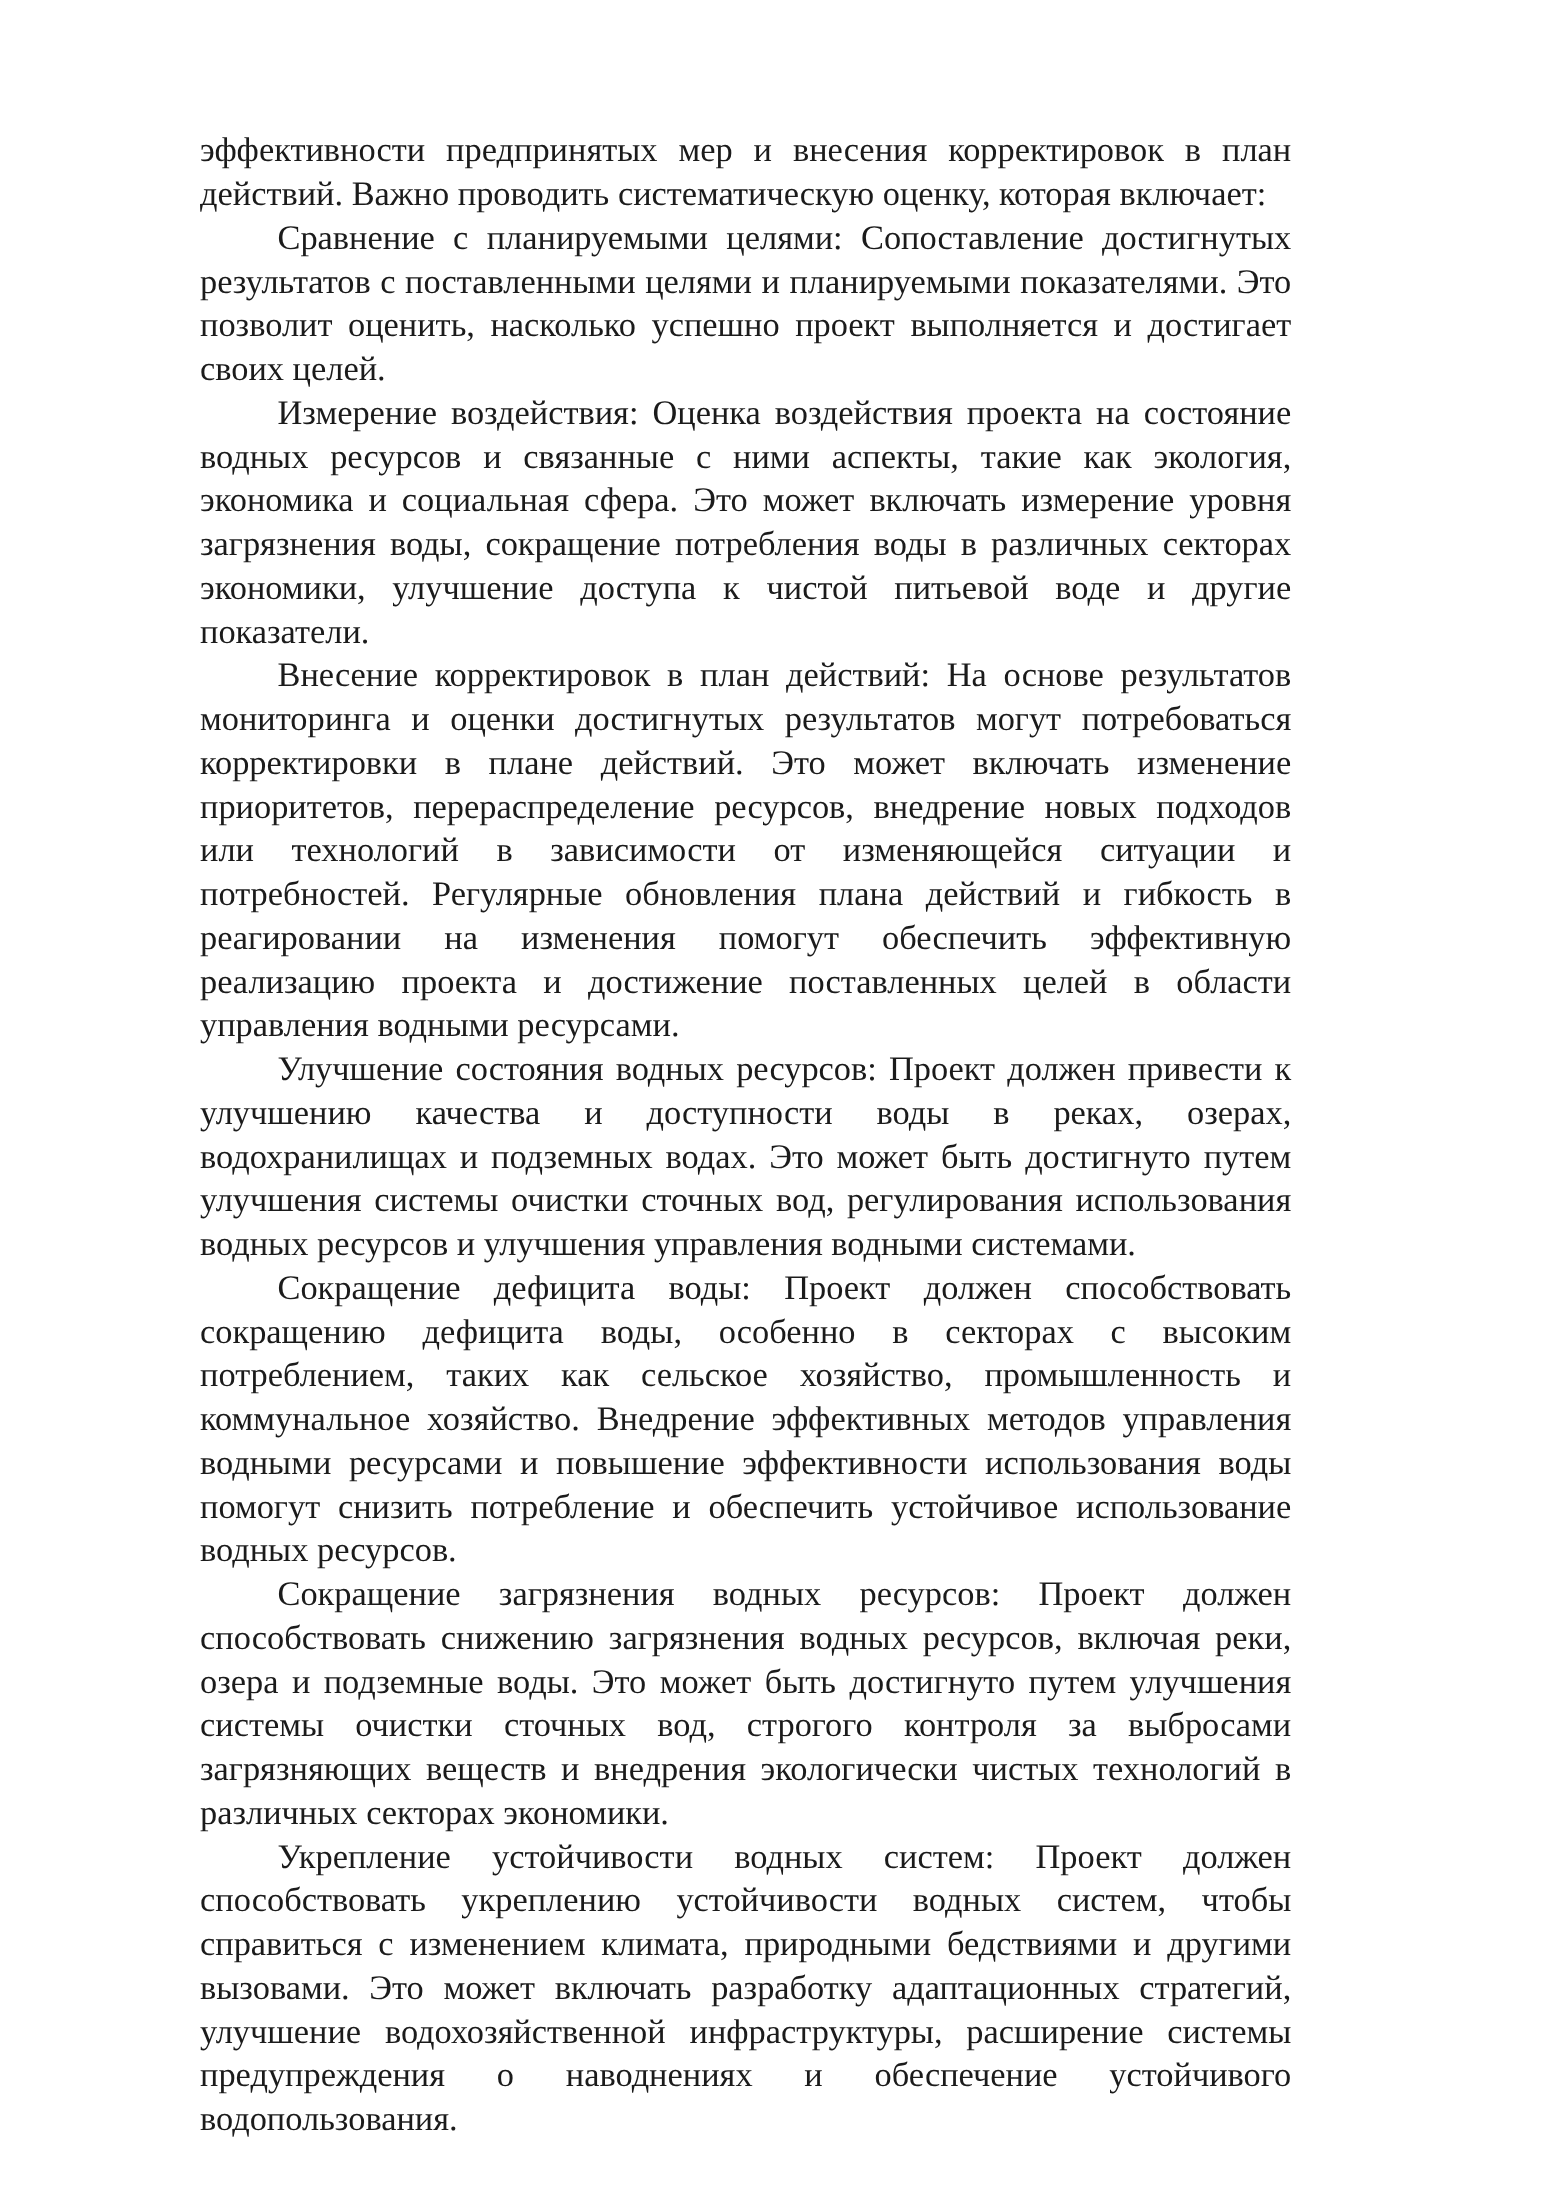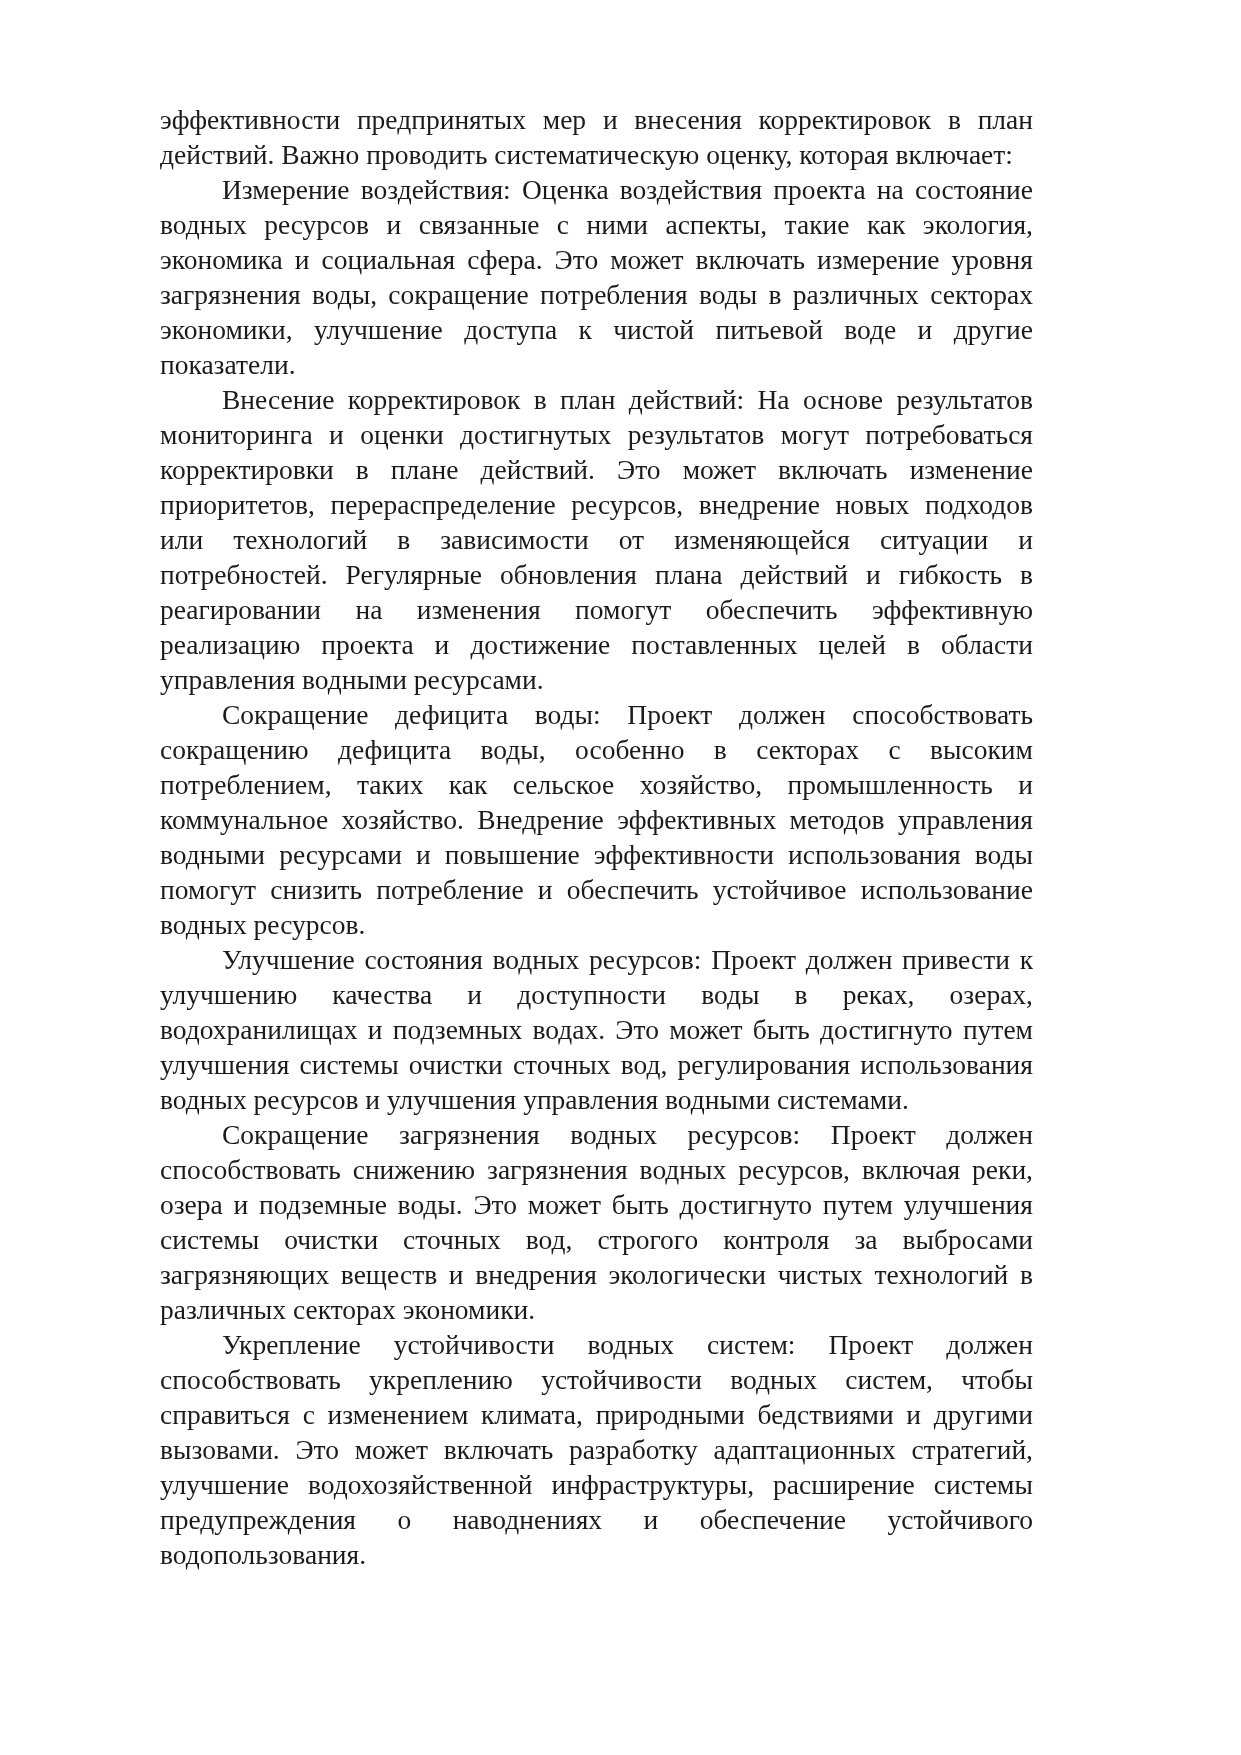--- a/index.html
+++ b/index.html
@@ -34,20 +34,21 @@
   .text-block p.no-indent {
     text-indent: 0;
   }
 </style>
 </head>
 <body>
 
 <div class="page">
   <div class="text-block" id="text-block">
       <p class="no-indent">эффективности предпринятых мер и внесения корректировок в план действий. Важно проводить систематическую оценку, которая включает:</p>
+      <p>Сравнение с планируемыми целями: Сопоставление достигнутых результатов с поставленными целями и планируемыми показателями. Это позволит оценить, насколько успешно проект выполняется и достигает своих целей.</p>
       <p>Измерение воздействия: Оценка воздействия проекта на состояние водных ресурсов и связанные с ними аспекты, такие как экология, экономика и социальная сфера. Это может включать измерение уровня загрязнения воды, сокращение потребления воды в различных секторах экономики, улучшение доступа к чистой питьевой воде и другие показатели.</p>
       <p>Внесение корректировок в план действий: На основе результатов мониторинга и оценки достигнутых результатов могут потребоваться корректировки в плане действий. Это может включать изменение приоритетов, перераспределение ресурсов, внедрение новых подходов или технологий в зависимости от изменяющейся ситуации и потребностей. Регулярные обновления плана действий и гибкость в реагировании на изменения помогут обеспечить эффективную реализацию проекта и достижение поставленных целей в области управления водными ресурсами.</p>
+      <p>Улучшение состояния водных ресурсов: Проект должен привести к улучшению качества и доступности воды в реках, озерах, водохранилищах и подземных водах. Это может быть достигнуто путем улучшения системы очистки сточных вод, регулирования использования водных ресурсов и улучшения управления водными системами.</p>
       <p>Сокращение дефицита воды: Проект должен способствовать сокращению дефицита воды, особенно в секторах с высоким потреблением, таких как сельское хозяйство, промышленность и коммунальное хозяйство. Внедрение эффективных методов управления водными ресурсами и повышение эффективности использования воды помогут снизить потребление и обеспечить устойчивое использование водных ресурсов.</p>
-      <p>Улучшение состояния водных ресурсов: Проект должен привести к улучшению качества и доступности воды в реках, озерах, водохранилищах и подземных водах. Это может быть достигнуто путем улучшения системы очистки сточных вод, регулирования использования водных ресурсов и улучшения управления водными системами.</p>
       <p>Сокращение загрязнения водных ресурсов: Проект должен способствовать снижению загрязнения водных ресурсов, включая реки, озера и подземные воды. Это может быть достигнуто путем улучшения системы очистки сточных вод, строгого контроля за выбросами загрязняющих веществ и внедрения экологически чистых технологий в различных секторах экономики.</p>
       <p>Укрепление устойчивости водных систем: Проект должен способствовать укреплению устойчивости водных систем, чтобы справиться с изменением климата, природными бедствиями и другими вызовами. Это может включать разработку адаптационных стратегий, улучшение водохозяйственной инфраструктуры, расширение системы предупреждения о наводнениях и обеспечение устойчивого водопользования.</p>
     </div>
 </div>
 
 </body></html>

